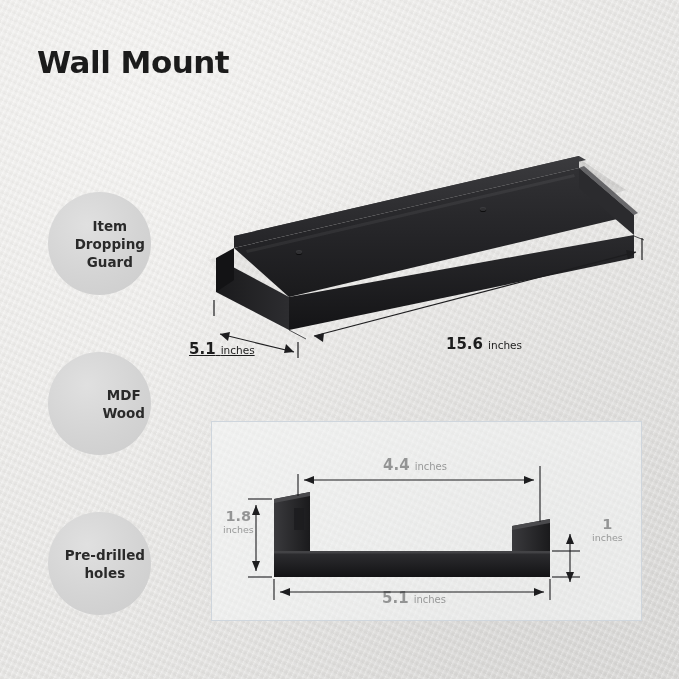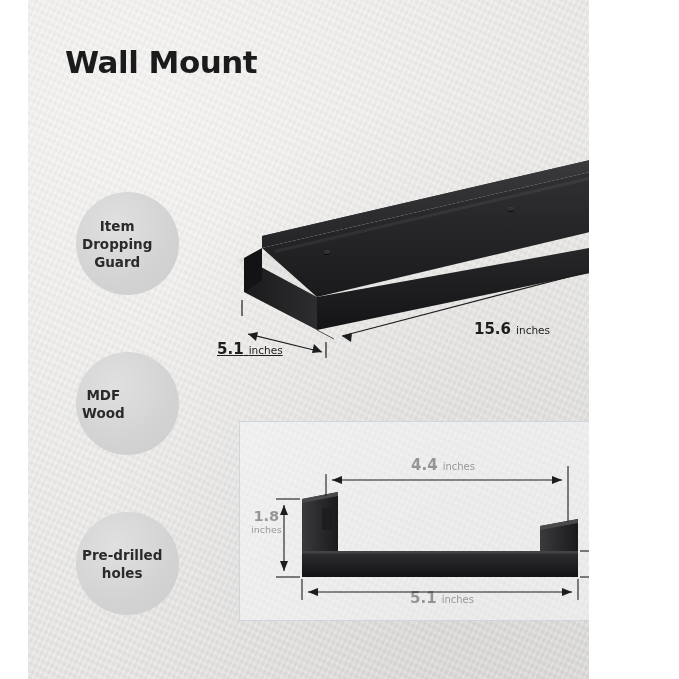--- a/index.html
+++ b/index.html
@@ -5,26 +5,25 @@
   html, body {
     margin: 0;
     padding: 0;
     background: #ffffff;
   }
   body {
     font-family: "Liberation Sans", sans-serif;
   }
   #page {
     position: relative;
-    width: 561px;
+    width: 679px;
     height: 679px;
     overflow: hidden;
     background:
       radial-gradient(circle at 20% 15%, #f2f1ef 0%, #ebeae8 40%, #e4e3e1 75%, #dedddb 100%);
-    margin-left: 28px;
   }
   
   #page::before {
     content: "";
     position: absolute;
     inset: 0;
     background-image:
       repeating-linear-gradient(115deg, rgba(255,255,255,0.35) 0px, rgba(255,255,255,0) 2px, rgba(0,0,0,0.015) 3px, rgba(255,255,255,0) 5px),
       repeating-linear-gradient(25deg, rgba(0,0,0,0.018) 0px, rgba(255,255,255,0) 3px, rgba(255,255,255,0.25) 4px, rgba(255,255,255,0) 7px);
     pointer-events: none;
@@ -56,21 +55,21 @@
 
   
   .bubble {
     position: absolute;
     width: 103px;
     height: 103px;
     border-radius: 50%;
     background: radial-gradient(circle at 38% 32%, #e0e0e0 0%, #d4d4d4 55%, #cccccc 100%);
     display: flex;
     align-items: center;
-    justify-content: flex-start;
+    justify-content: flex-end;
     text-align: center;
     z-index: 5;
   }
   .bubble span {
     font-family: "DejaVu Sans", sans-serif;
     font-weight: 700;
     font-size: 13.5px;
     line-height: 18px;
     color: #2a2a2a;
     white-space: pre-line;
@@ -100,21 +99,21 @@
   }
   .dim .num {
     font-weight: 700;
     font-size: 15px;
   }
   .dim .unit {
     font-weight: 400;
     font-size: 10.5px;
   }
 
-  #dim-length { left: 446px; top: 319px; }
+  #dim-length { left: 446px; top: 334px; }
   #dim-depth  { left: 189px; top: 339px; text-decoration: underline; }
 
   
   .inset {
     position: absolute;
     left: 211px;
     top: 421px;
     width: 429px;
     height: 198px;
     border: 1px solid #cfd6dd;

